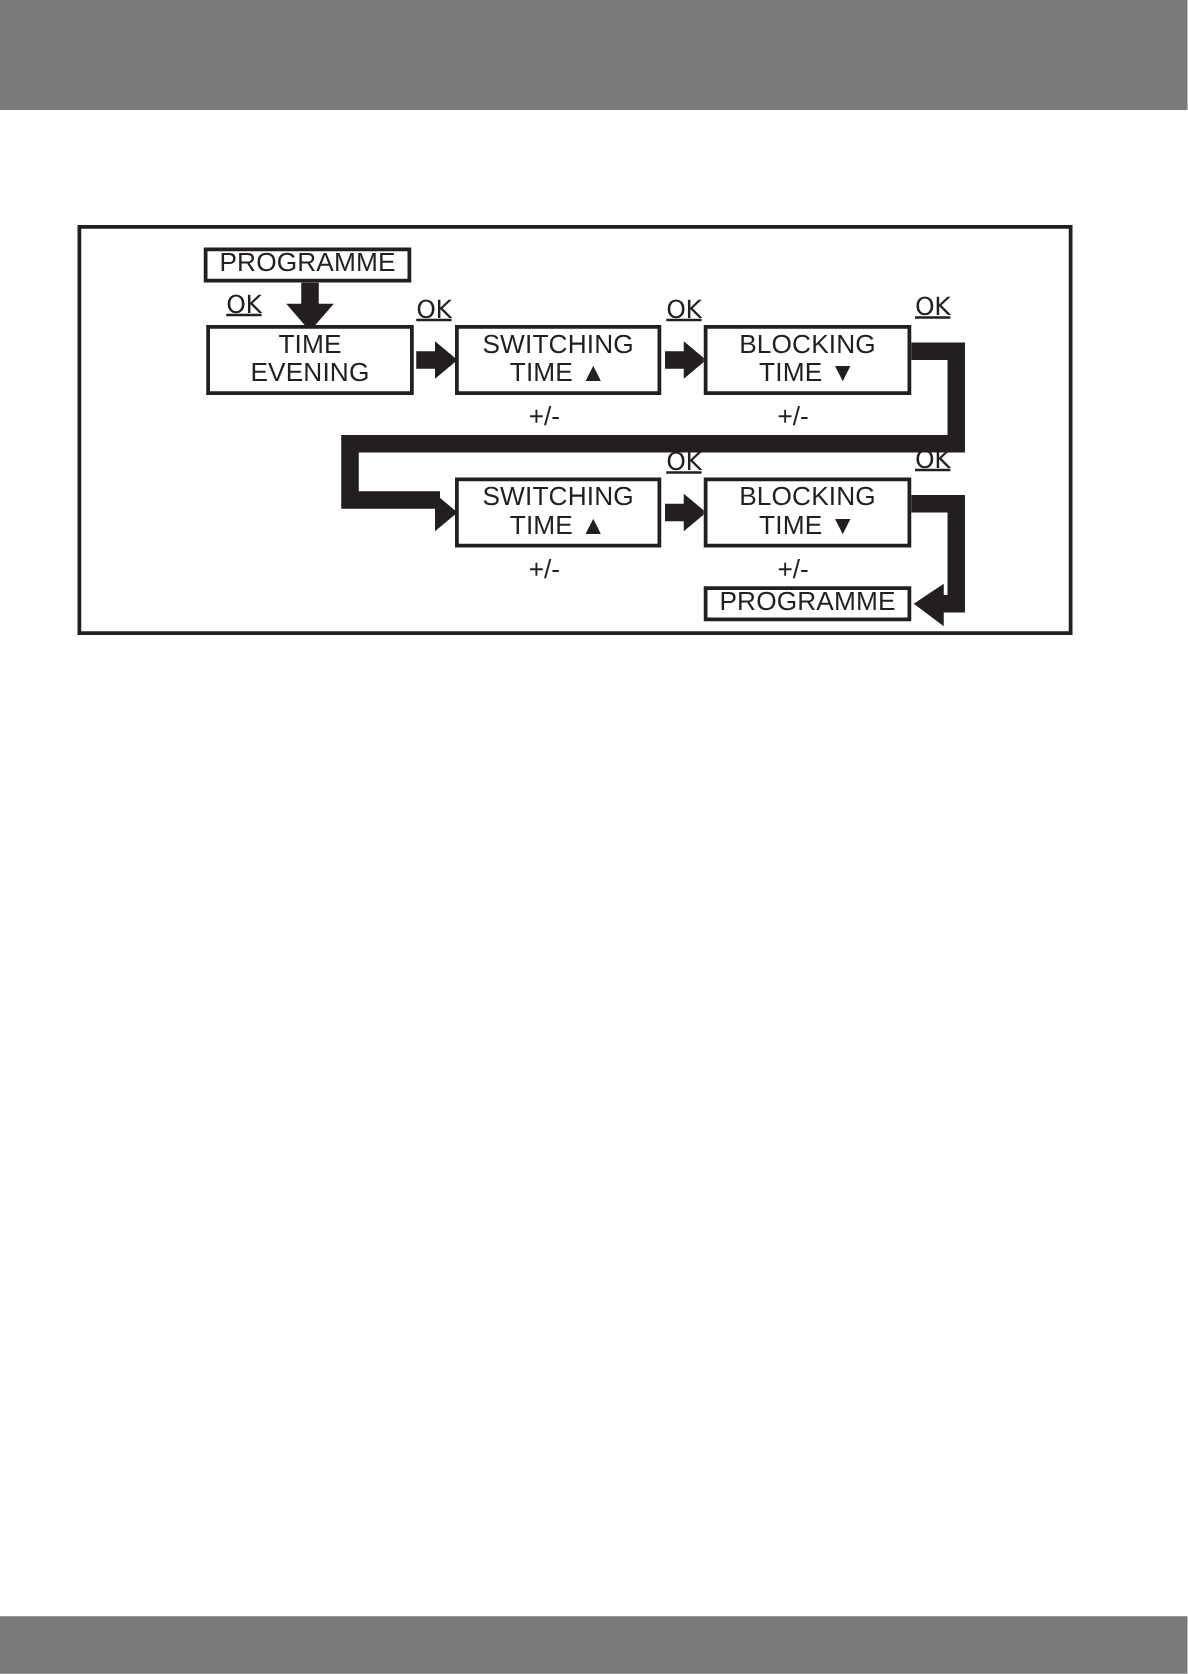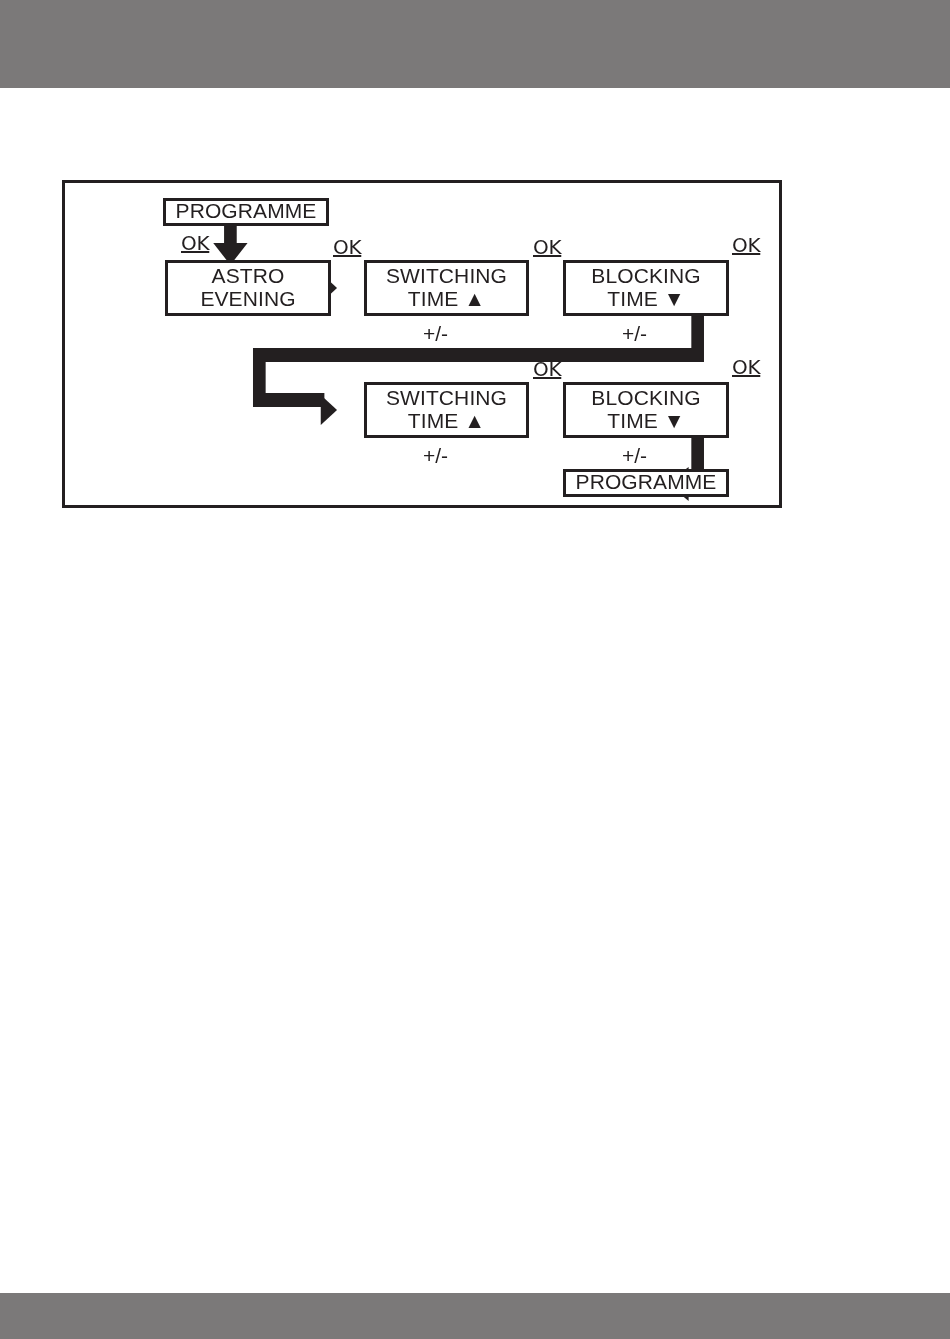--- a/index.html
+++ b/index.html
@@ -31,21 +31,21 @@
     width: 950px;
     height: 46px;
     background: #7b7979;
   }
 
   
   .diagram-frame {
     position: absolute;
     left: 62px;
     top: 180px;
-    width: 720px;
+    width: 796px;
     height: 328px;
     border: 3px solid #231f20;
     box-sizing: border-box;
     background: #ffffff;
   }
   .diagram-canvas {
     position: absolute;
     left: 0;
     top: 0;
     width: 100%;
@@ -156,21 +156,21 @@
       <path d="M 662 220 L 700 220 L 700 300 L 684 300" fill="none" stroke="#231f20" stroke-width="14" stroke-linejoin="miter"></path>
       <polygon points="690,284 690,318 666,300" fill="#231f20"></polygon>
     </g>
   </svg>
 
   <div class="node slim" id="node-programme-top">
     <span class="line">PROGRAMME</span>
   </div>
 
   <div class="node" id="node-astro-evening">
-    <span class="line">ASTRO</span>
+    <span class="line">TIME</span>
     <span class="line">EVENING</span>
   </div>
 
   <div class="node" id="node-switch-1">
     <span class="line">SWITCHING</span>
     <span class="line">TIME ▲</span>
   </div>
 
   <div class="node" id="node-block-1">
     <span class="line">BLOCKING</span>

